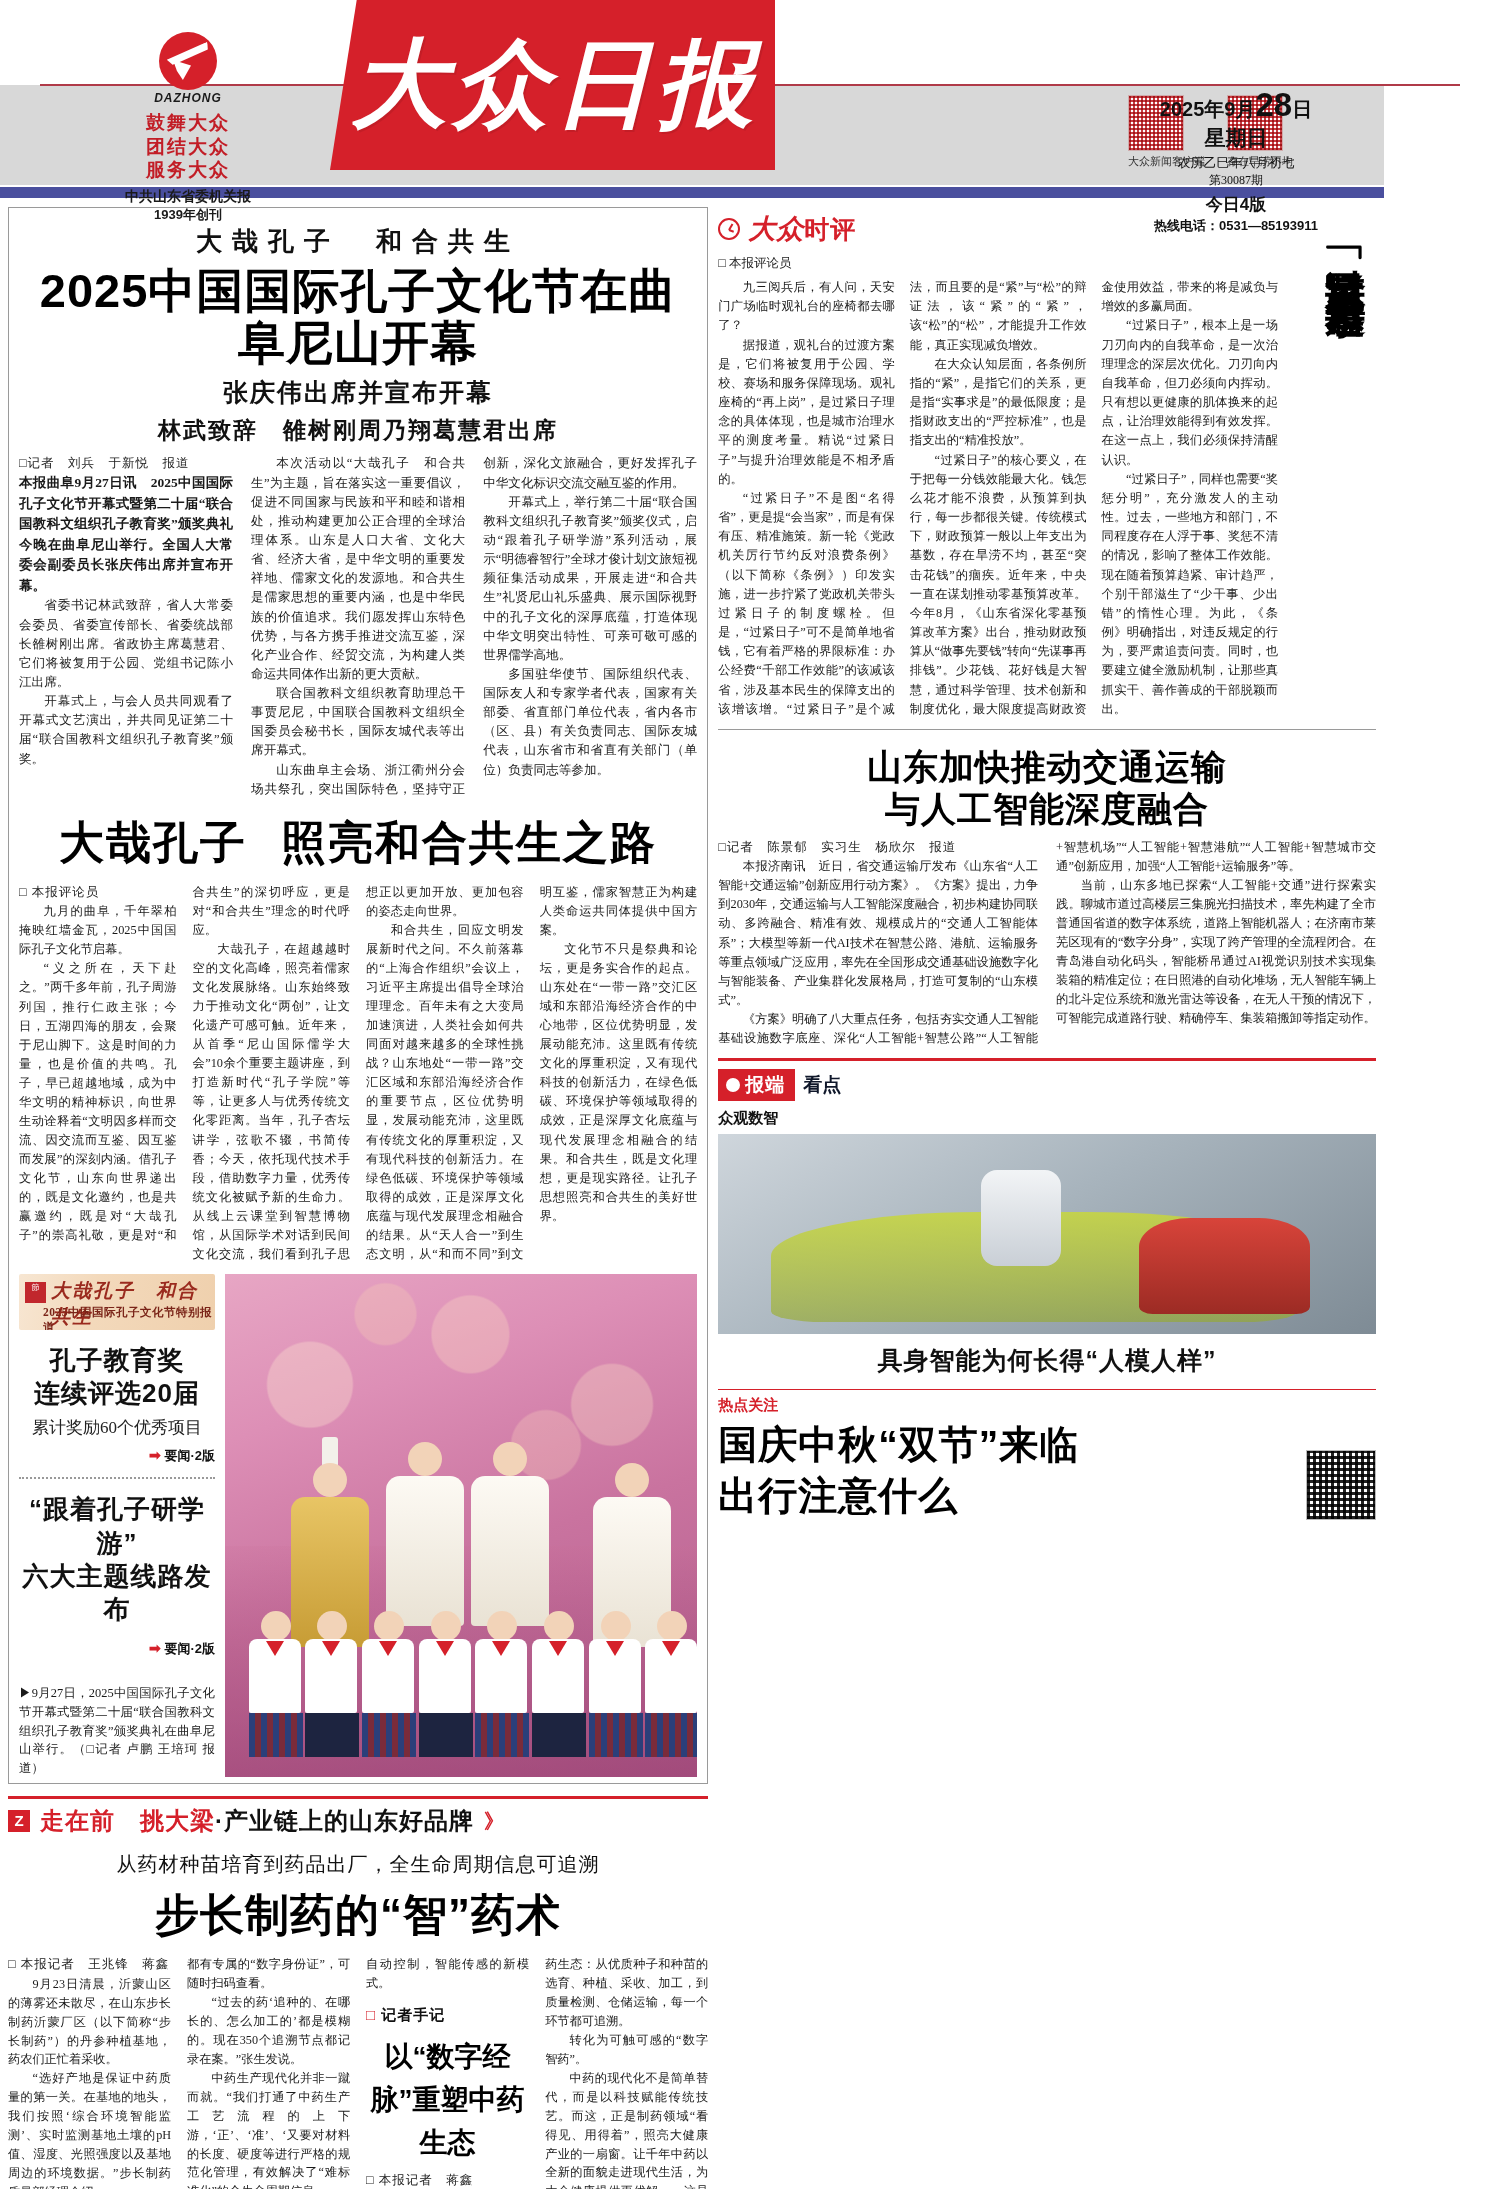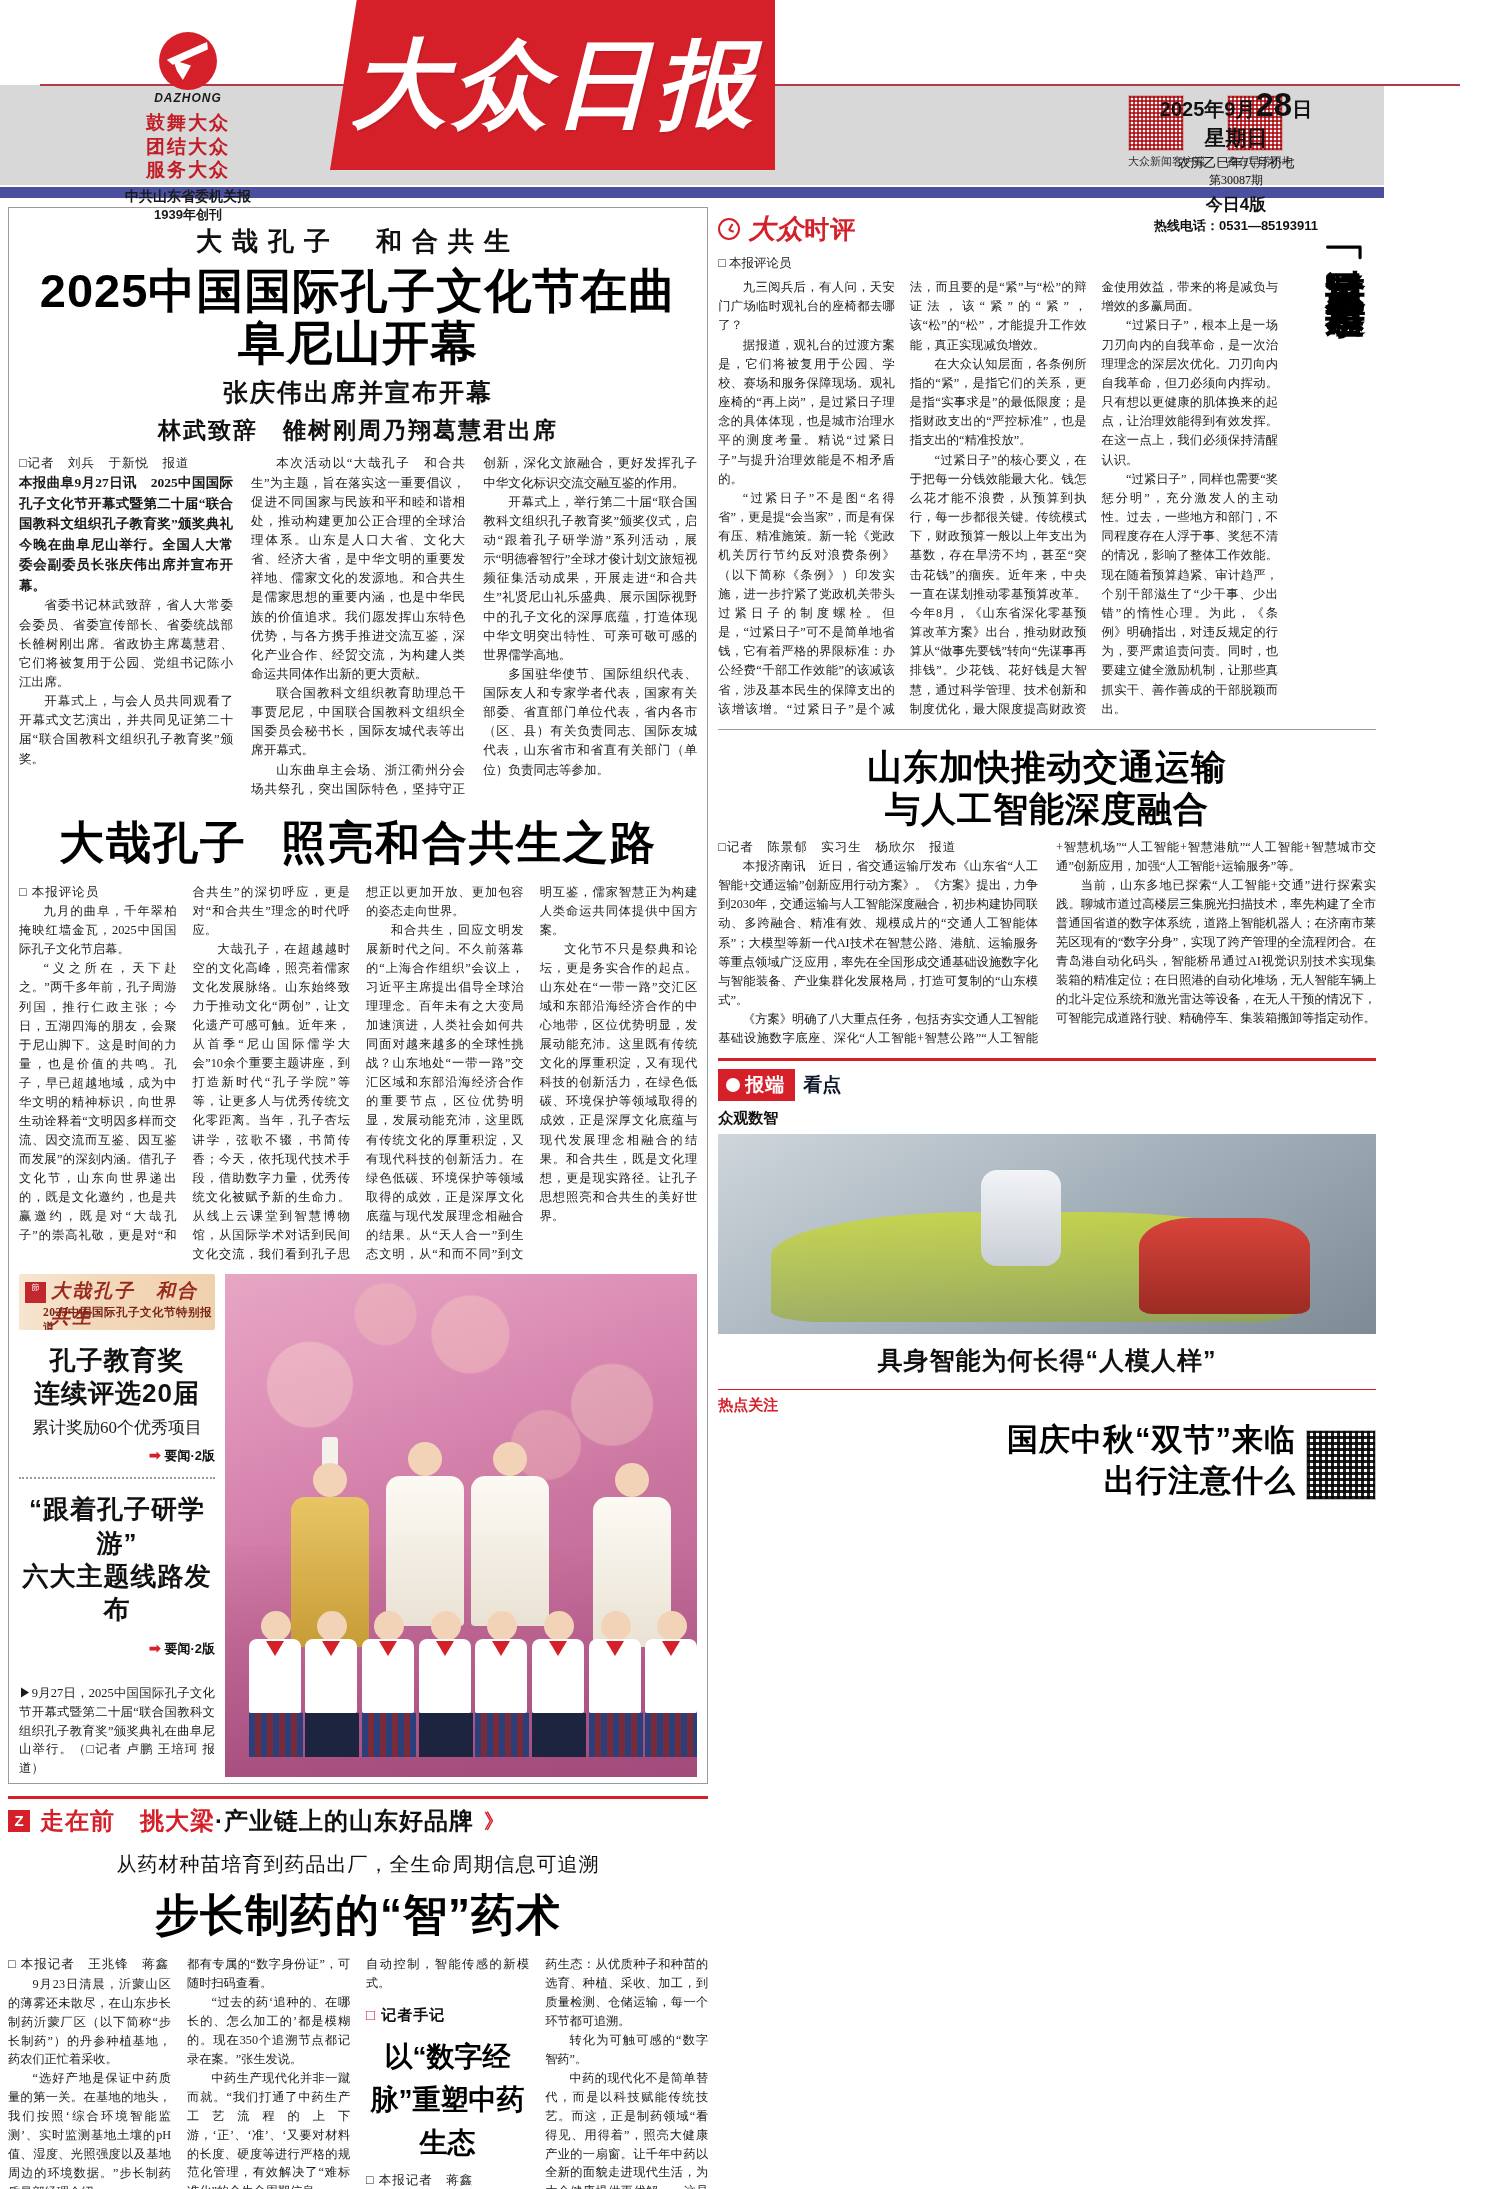--- a/index.html
+++ b/index.html
@@ -392,21 +392,21 @@
     font-size: 25px; color: #111; text-align: center; margin-top: 10px;
     letter-spacing: 1px;
   }
   .hot-label {
     color: #d5202a; font-family: "Liberation Sans", sans-serif;
     font-weight: bold; font-size: 15px; margin-top: 12px;
     border-top: 1px solid #d5202a; padding-top: 6px;
   }
   .hot-head {
     font-family: "Liberation Sans", sans-serif; font-weight: bold;
-    font-size: 31px; color: #000; text-align: right; line-height: 1.25;
+    font-size: 39px; color: #000; text-align: left; line-height: 1.25;
     margin-top: 6px; letter-spacing: 1px;
   }
   .hot-row { display: flex; align-items: flex-end; gap: 10px; }
   .hot-qr {
     width: 70px; height: 70px; flex: 0 0 auto;
     border: 1px solid #bbb;
     background-image:
       repeating-linear-gradient(0deg, #222 0 3px, transparent 3px 6px),
       repeating-linear-gradient(90deg, #222 0 3px, #fff 3px 6px);
     background-blend-mode: multiply;

